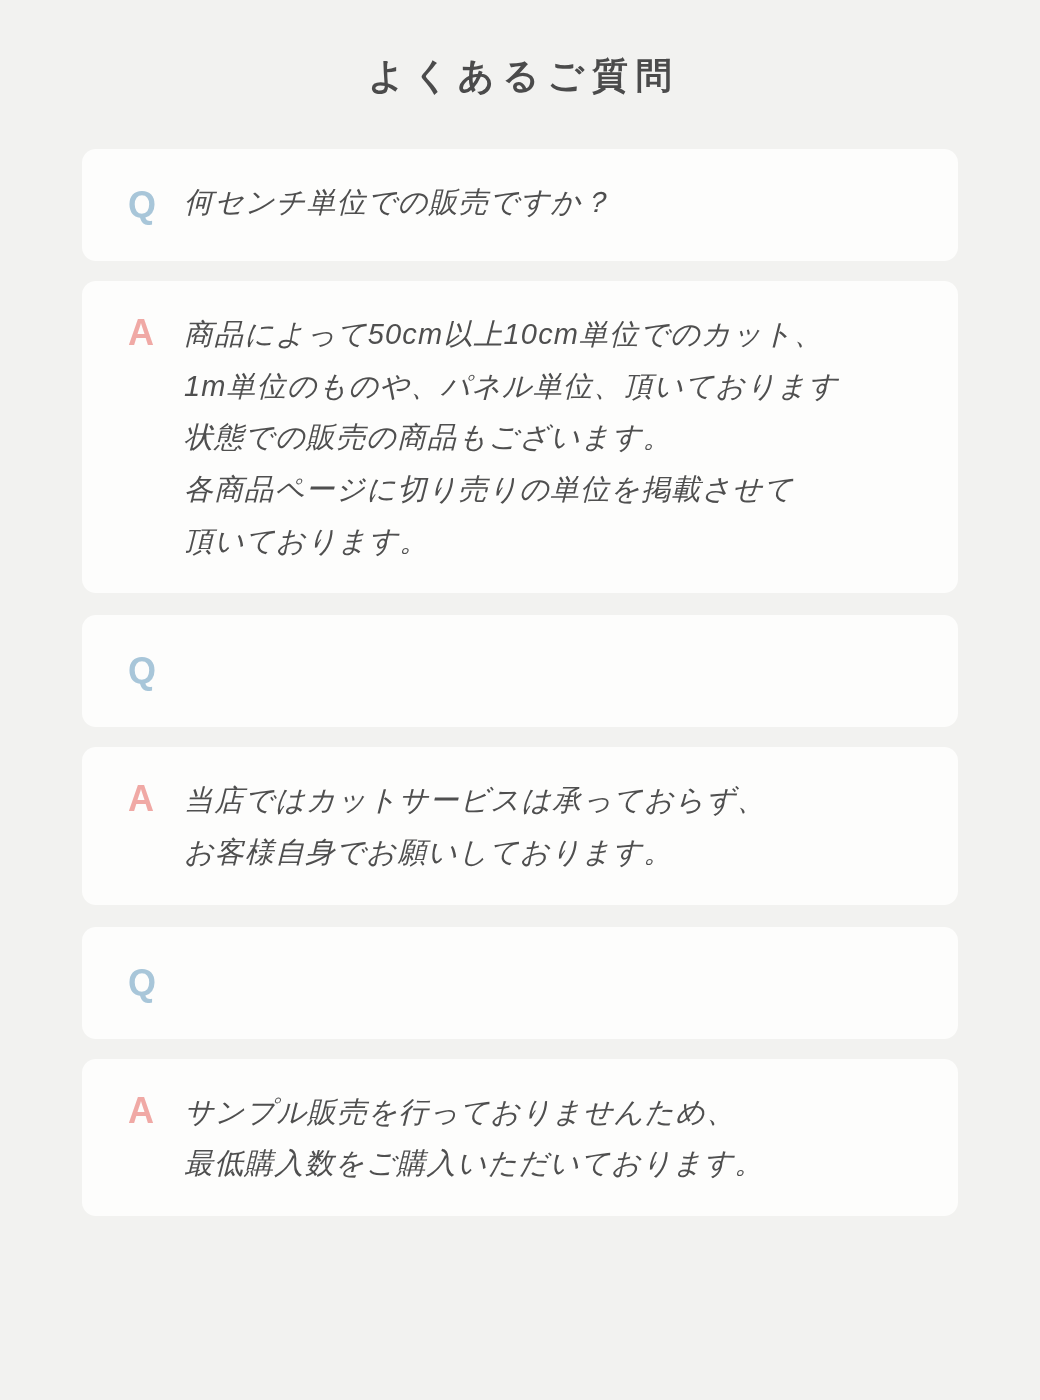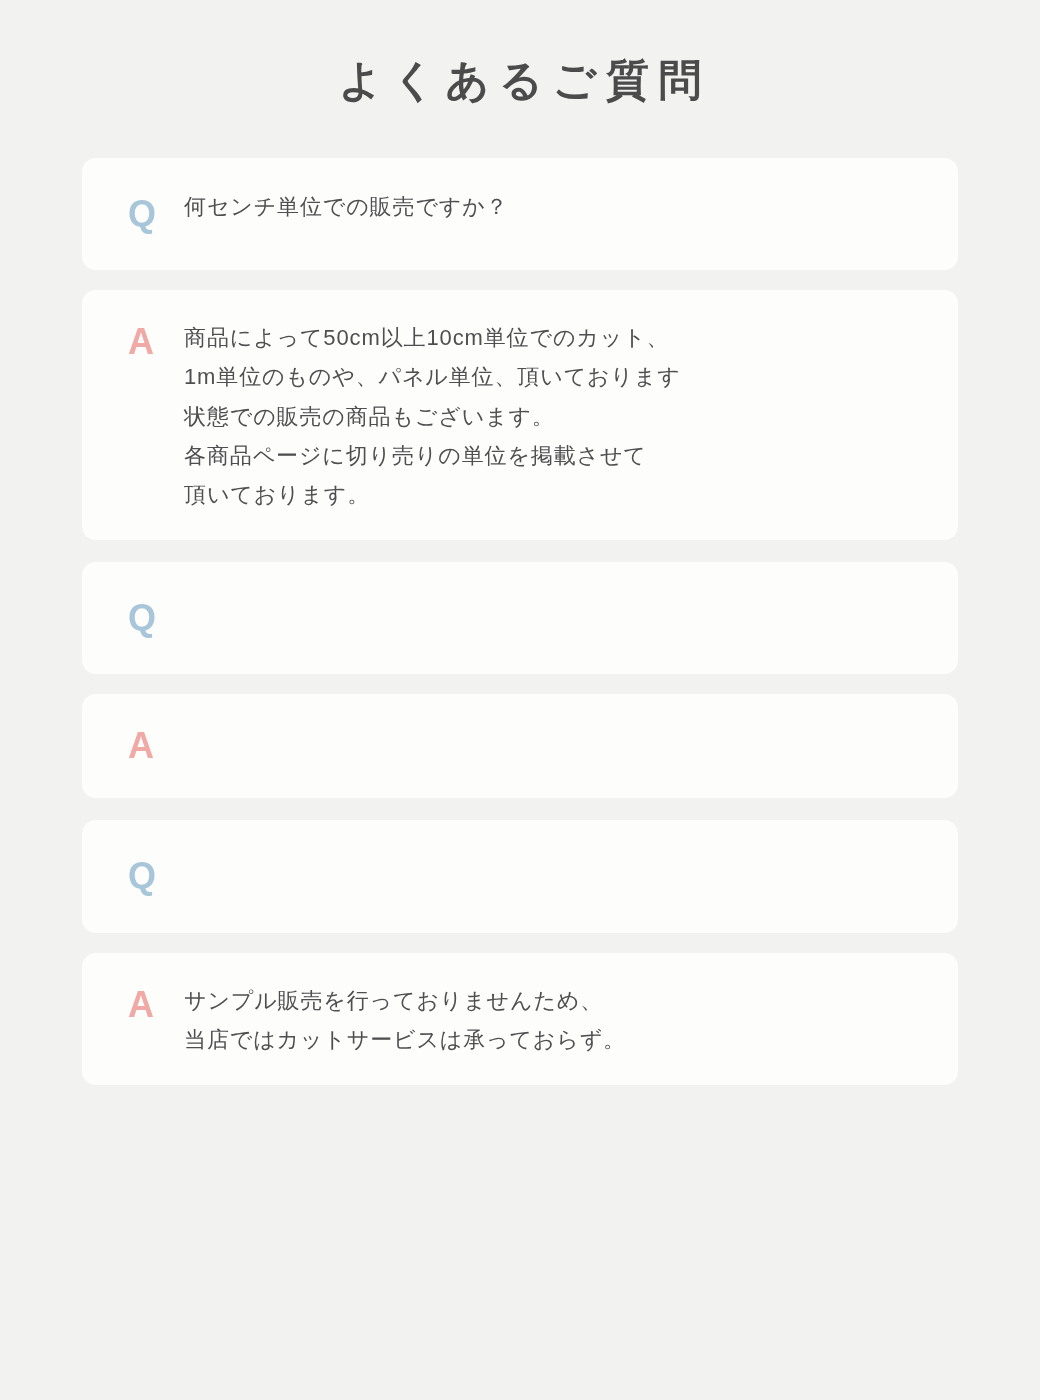--- a/index.html
+++ b/index.html
@@ -16,21 +16,21 @@
   }
   .page {
     width: 1040px;
     height: 1400px;
     position: relative;
     box-sizing: border-box;
     padding: 0 82px;
   }
   .page-title {
     text-align: center;
-    font-size: 43px;
+    font-size: 36px;
     font-weight: bold;
     letter-spacing: 0.22em;
     color: #4b4b4b;
     padding-top: 52px;
     padding-bottom: 0;
     margin: 0;
     text-indent: 0.22em;
   }
   .faq-list {
     margin-top: 48px;
@@ -62,26 +62,27 @@
     letter-spacing: 0.02em;
   }
   .marker.q {
     color: #a8c6d9;
   }
   .marker.a {
     color: #f0a9a5;
   }
   .faq-text {
     flex: 1 1 auto;
-    font-size: 22px;
+    font-size: 29px;
     line-height: 1.78;
     letter-spacing: 0.04em;
     color: #4f4f4f;
     white-space: pre-line;
     padding-top: 2px;
+    font-style: italic;
   }
   .faq-card.question .faq-text {
     line-height: 1.5;
   }
 </style>
 </head>
 <body>
 
 <div class="page">
 
@@ -102,26 +103,28 @@
 各商品ページに切り売りの単位を掲載させて
 頂いております。</span>
     </div>
 
     <div class="faq-card question">
       <span class="marker q">Q</span>
     </div>
 
     <div class="faq-card answer">
       <span class="marker a">A</span>
+      <span class="faq-text">当店ではカットサービスは承っておらず、
+お客様自身でお願いしております。</span>
     </div>
 
     <div class="faq-card question">
       <span class="marker q">Q</span>
     </div>
 
     <div class="faq-card answer">
       <span class="marker a">A</span>
       <span class="faq-text">サンプル販売を行っておりませんため、
-当店ではカットサービスは承っておらず。</span>
+最低購入数をご購入いただいております。</span>
     </div>
 
   </div>
 </div>
 
 </body></html>

